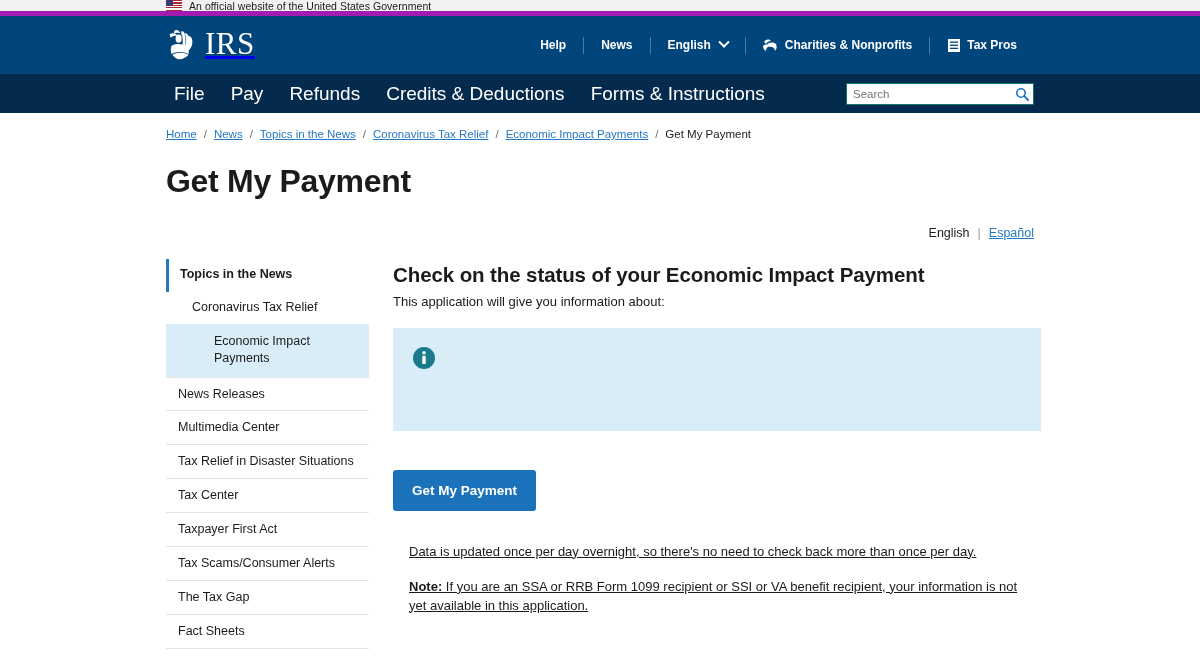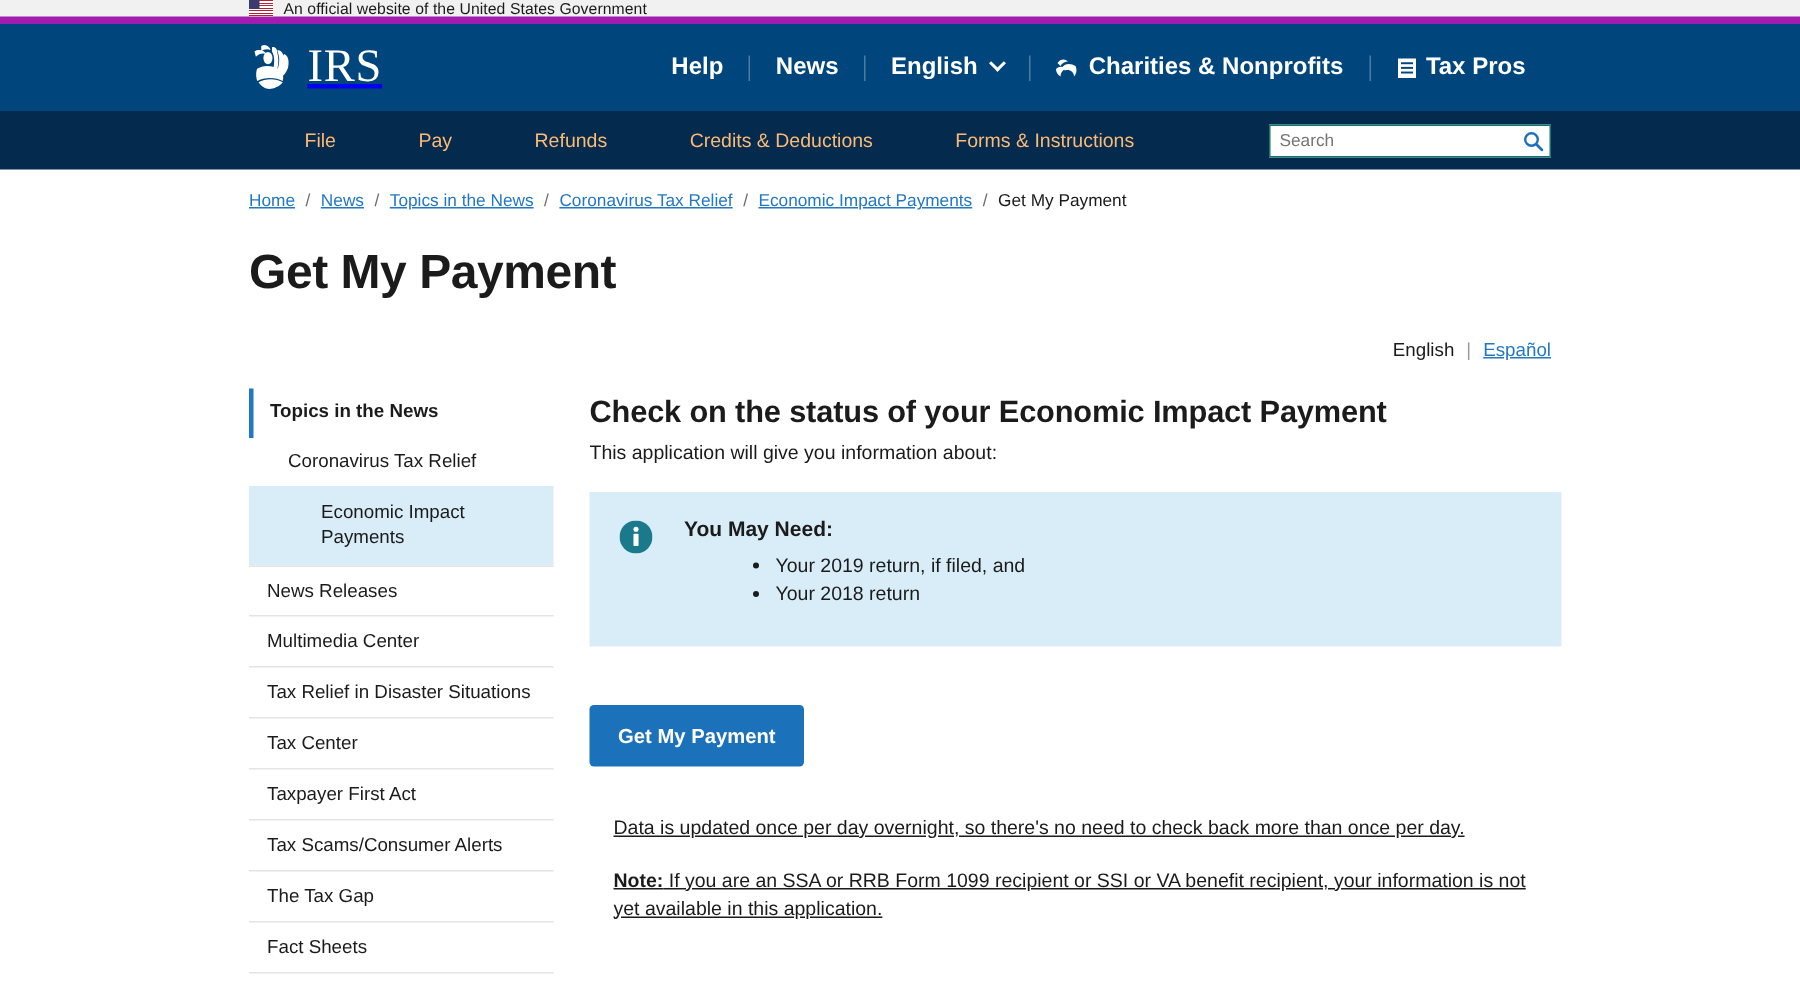--- a/index.html
+++ b/index.html
@@ -71,21 +71,21 @@
   .logo-word {
     font-family: "Liberation Serif", serif;
     font-size: 31px;
     line-height: 31px;
     color: #ffffff;
     letter-spacing: 0.5px;
   }
   .util-nav {
     display: flex;
     align-items: center;
-    font-size: 16px;
+    font-size: 12px;
     font-weight: bold;
     color: #ffffff;
   }
   .util-link {
     color: #ffffff;
     text-decoration: none;
     white-space: nowrap;
     display: flex;
     align-items: center;
     gap: 6px;
@@ -114,26 +114,25 @@
   }
   .header-nav-inner {
     width: 1200px;
     padding: 0 166px;
     display: flex;
     align-items: center;
     justify-content: space-between;
   }
   .main-nav { display: flex; align-items: center; gap: 0; }
   .main-nav a {
-    color: #fdba74;
+    color: #ffffff;
     text-decoration: none;
-    font-size: 13px;
+    font-size: 19px;
     padding: 0 26px 0 0;
     white-space: nowrap;
-    margin-left: 29px;
   }
   .main-nav a:first-child { padding-left: 8px; }
   .search-wrap {
     position: relative;
     width: 188px;
     height: 22px;
   }
   .search-input {
     width: 100%;
     height: 22px;
@@ -468,27 +467,20 @@
 
 
       <div class="callout">
         <div class="callout-icon">
           <svg width="22" height="22" viewBox="0 0 22 22">
             <circle cx="11" cy="11" r="11" fill="#1a7a8c"></circle>
             <circle cx="11" cy="5.8" r="1.7" fill="#ffffff"></circle>
             <rect x="9.3" y="8.8" width="3.4" height="8.2" rx="0.6" fill="#ffffff"></rect>
           </svg>
         </div>
-        <div class="callout-body">
-          <p class="callout-title">You May Need:</p>
-          <ul>
-            <li>Your 2019 return, if filed, and</li>
-            <li>Your 2018 return</li>
-          </ul>
-        </div>
       </div>
 
       <button class="cta">Get My Payment</button>
 
       <div class="note-block">
         <p class="note-line">Data is updated once per day overnight, so there's no need to check back more than once per day.</p>
         <p class="note-line"><span class="note-label">Note:</span><span> If you are an SSA or RRB Form 1099 recipient or SSI or VA benefit recipient, your information is not yet available in this application.</span></p>
       </div>
 
       

